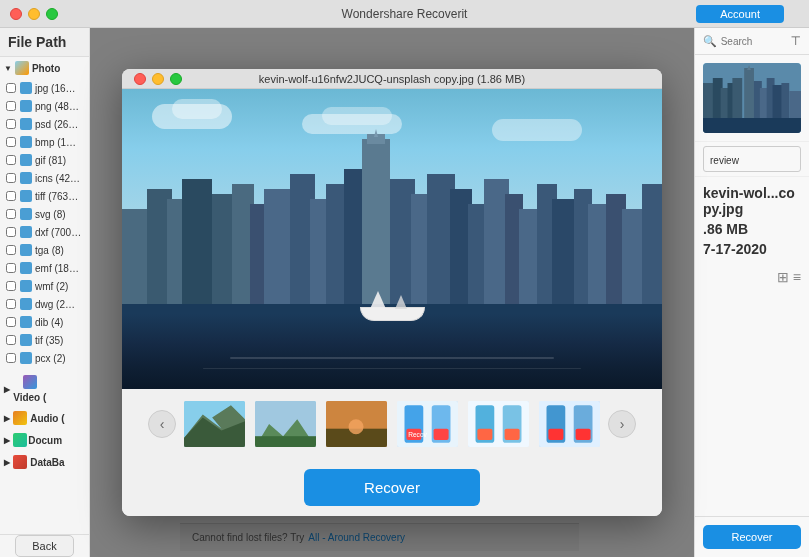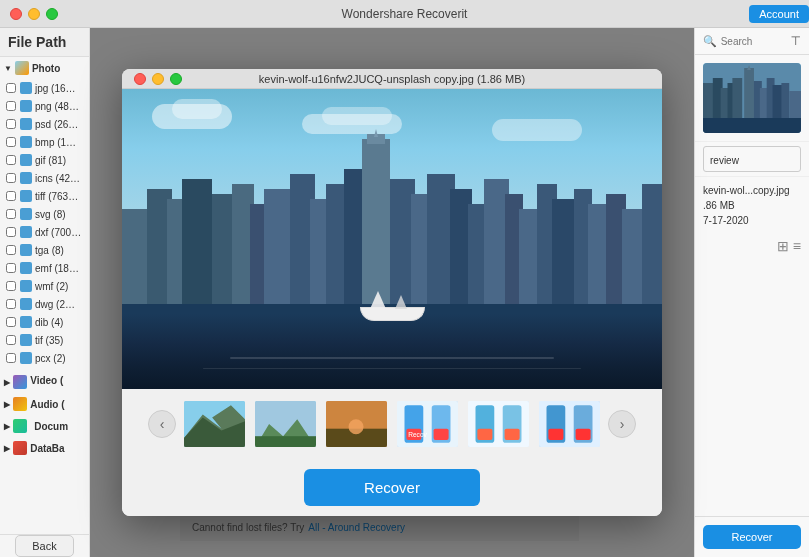--- a/index.html
+++ b/index.html
@@ -36,25 +36,25 @@
     .tb-close { background: #ff5f57; border: 1px solid #e0443e; }
     .tb-min { background: #ffbd2e; border: 1px solid #dea123; }
     .tb-max { background: #28c840; border: 1px solid #1aab29; }
     .title-bar-title {
       font-size: 12px;
       color: #444;
       font-weight: 500;
     }
     .title-bar-account {
       position: absolute;
-      right: 0;
+      right: 25px;
       background: #1a8fe3;
       color: white;
       font-size: 11px;
-      padding: 3px 10px;
+      padding: 3px 24px;
       border-radius: 4px;
       cursor: pointer;
     }
 
     
     .main-layout {
       display: flex;
       height: calc(557px - 28px);
     }
 
@@ -329,23 +329,24 @@
     }
     .right-panel-info {
       padding: 8px;
       font-size: 9px;
       color: #444;
       display: flex;
       flex-direction: column;
       gap: 4px;
     }
     .info-value {
-      font-size: 10px;
+      font-size: 14px;
       color: #333;
       word-break: break-all;
+      font-weight: bold;
     }
     .right-panel-recover-btn {
       background: #1a8fe3;
       color: white;
       border: none;
       border-radius: 5px;
       padding: 6px 0;
       font-size: 11px;
       cursor: pointer;
       text-align: center;
@@ -357,21 +358,21 @@
       gap: 4px;
       padding: 4px 8px;
     }
     .view-icon {
       font-size: 14px;
       color: #888;
       cursor: pointer;
     }
     .bottom-bar {
       position: absolute;
-      bottom: 16px;
+      bottom: 6px;
       left: 90px;
       right: 115px;
       background: #f5f5f5;
       border-top: 1px solid #ddd;
       padding: 6px 12px;
       font-size: 10px;
       color: #666;
       display: flex;
       align-items: center;
       gap: 4px;
@@ -486,35 +487,35 @@
       <span>tif (35)</span>
     </div>
     <div class="sidebar-item">
       <input type="checkbox" style="">
       <span style="display:inline-block;width:12px;height:12px;background:#4a9ed4;border-radius:2px;margin-right:3px;flex-shrink:0;"></span>
       <span>pcx (2)</span>
     </div>
 
     <div class="sidebar-group" style="margin-top:4px;">
       <span class="arrow">▶</span>
-      <span style="display:inline-flex; gap:3px; ">
+      <span style="display:inline-flex; gap:3px; align-items:center;flex-direction:column;">
         <span style="display:inline-block; width:14px; height:14px; background:linear-gradient(135deg,#9b59b6,#3498db); border-radius:2px; flex-shrink:0;"></span>
         <span>Video (</span>
       </span>
     </div>
     <div class="sidebar-group">
       <span class="arrow">▶</span>
       <span style="display:inline-flex; gap:3px; align-items:center;">
         <span style="display:inline-block; width:14px; height:14px; background:linear-gradient(135deg,#e67e22,#f1c40f); border-radius:2px; flex-shrink:0;"></span>
         <span>Audio (</span>
       </span>
     </div>
     <div class="sidebar-group">
       <span class="arrow">▶</span>
-      <span style="display:inline-flex; gap:7px; align-items:center;">
+      <span style="display:inline-flex; gap:1px; align-items:center;">
         <span style="display:inline-block; width:14px; height:14px; background:linear-gradient(135deg,#2ecc71,#1abc9c); border-radius:2px; flex-shrink:0;"></span>
         <span>Docum</span>
       </span>
     </div>
     <div class="sidebar-group">
       <span class="arrow">▶</span>
       <span style="display:inline-flex; gap:3px; align-items:center;">
         <span style="display:inline-block; width:14px; height:14px; background:linear-gradient(135deg,#e74c3c,#c0392b); border-radius:2px; flex-shrink:0;"></span>
         <span>DataBa</span>
       </span>

